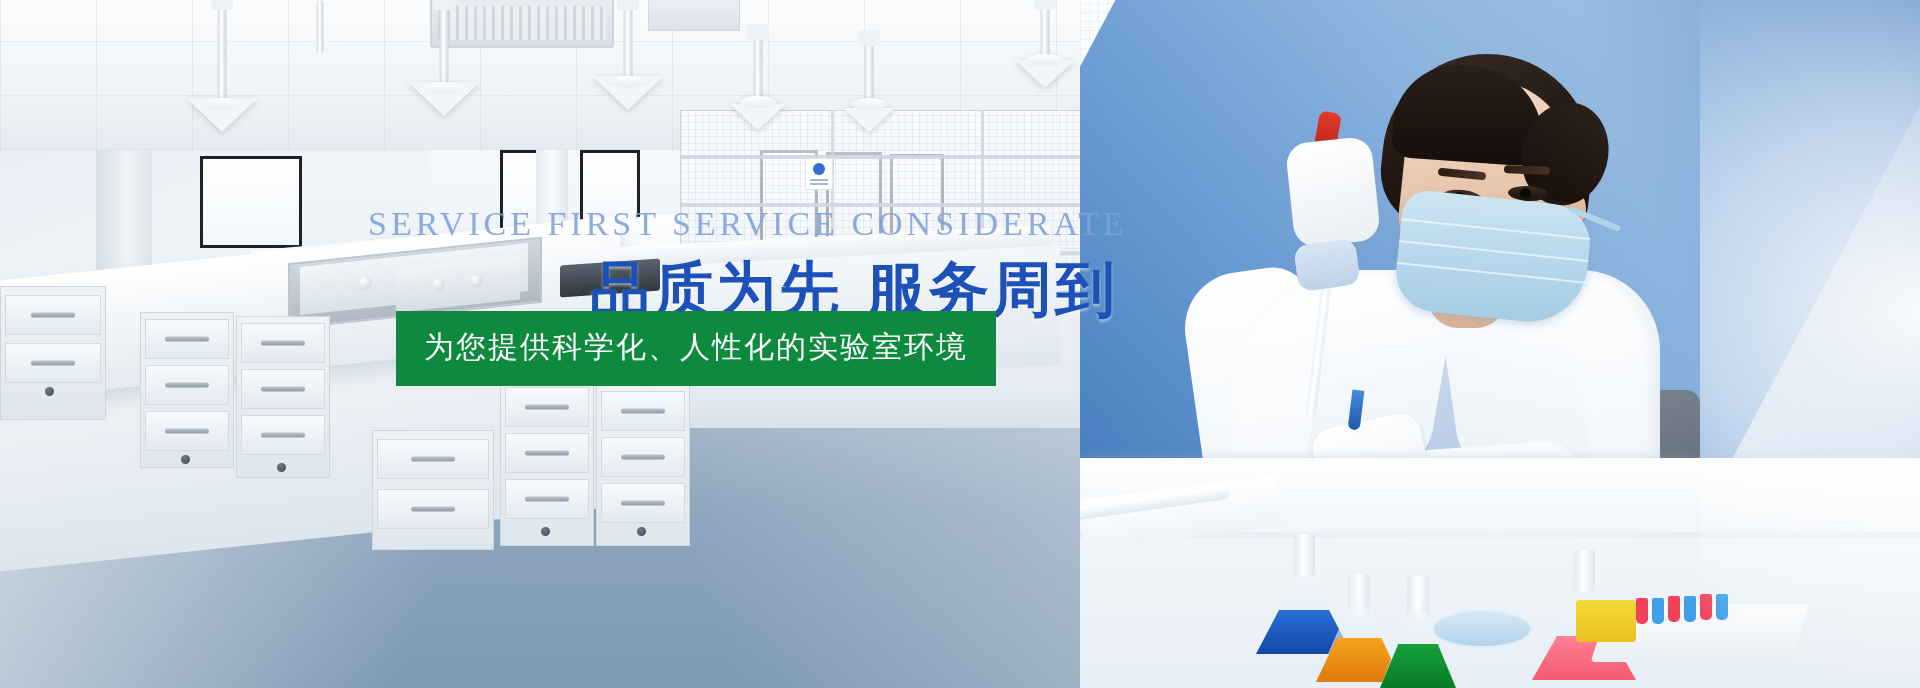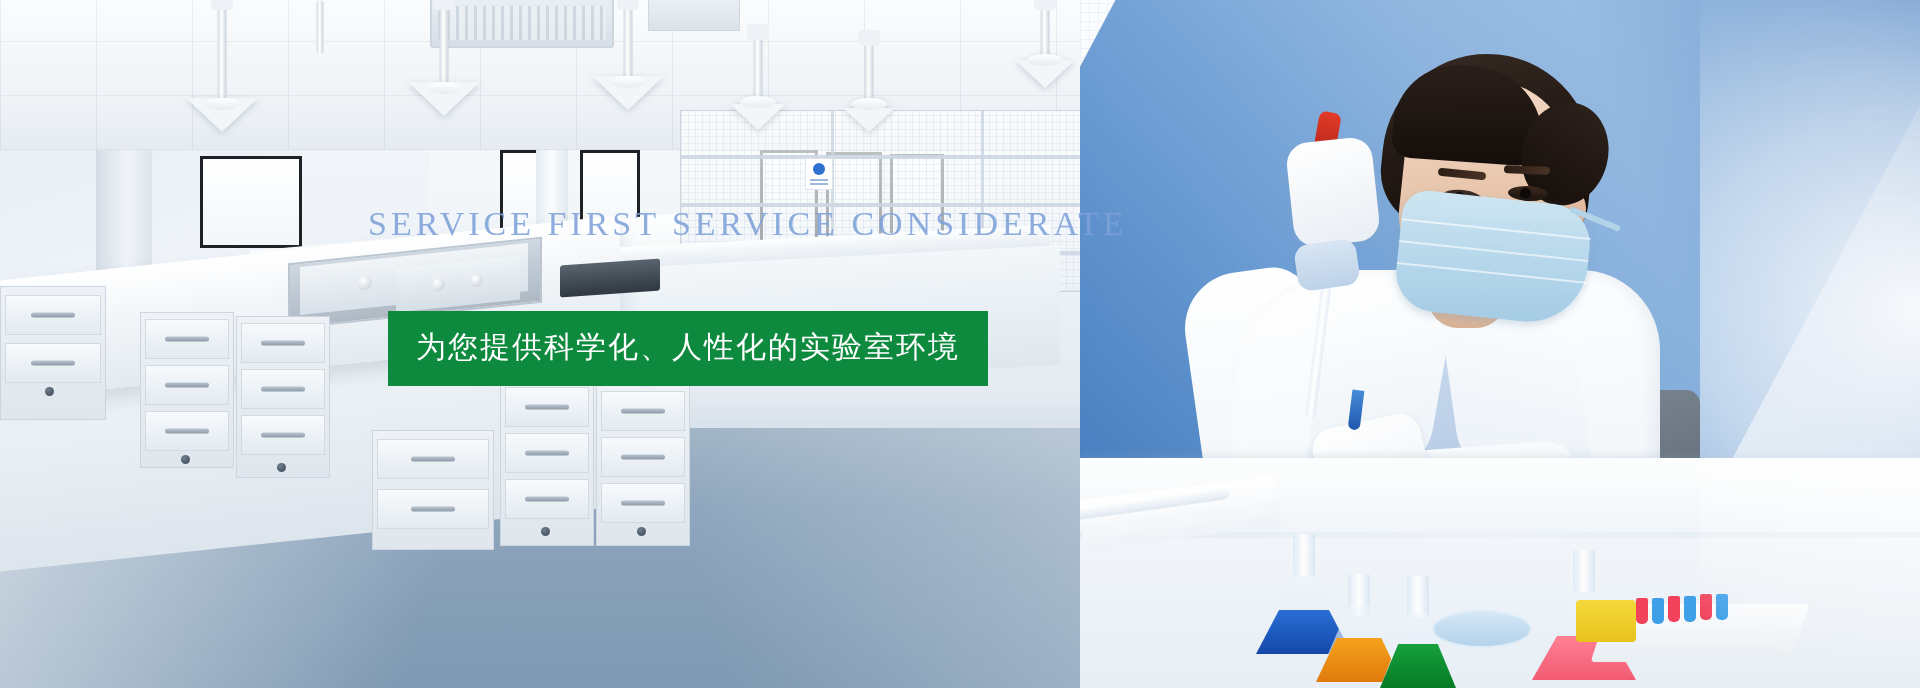--- a/index.html
+++ b/index.html
@@ -420,21 +420,21 @@
     color:#7ea2da;opacity:.88;white-space:nowrap;
   }
   .headline{
     position:absolute;left:590px;top:250px;
     font-family:"DejaVu Sans",sans-serif;
     font-size:60px;font-weight:bold;letter-spacing:3px;
     color:#1d51b9;white-space:nowrap;
     text-shadow:0 2px 3px rgba(255,255,255,.55);
   }
   .subbar{
-    position:absolute;left:388px;top:311px;
+    position:absolute;left:396px;top:311px;
     background:#0d8a3d;
     padding:16px 28px 18px 28px;
   }
   .subbar span{
     font-family:"DejaVu Sans",sans-serif;
     font-size:30px;color:#ffffff;letter-spacing:2px;white-space:nowrap;
   }
 </style>
 </head>
 <body>
@@ -636,19 +636,20 @@
       <div class="tube" style="left:636px;bottom:68px;background:#3fa0e8;"></div>
       <div class="tube" style="left:496px;bottom:46px;width:60px;height:42px;background:linear-gradient(180deg,#f4d83a,#e8c21c);border-radius:4px;"></div>
 
       <div class="white-glare"></div>
     </div>
   </div>
 
   <div class="copy">
     <div class="eyebrow">SERVICE  FIRST  SERVICE  CONSIDERATE</div>
 
+    <div class="headline">品质为先 服务周到</div>
 
     <div class="subbar">
       <span>为您提供科学化、人性化的实验室环境</span>
     </div>
   </div>
 
 </div>
 
 </body></html>

